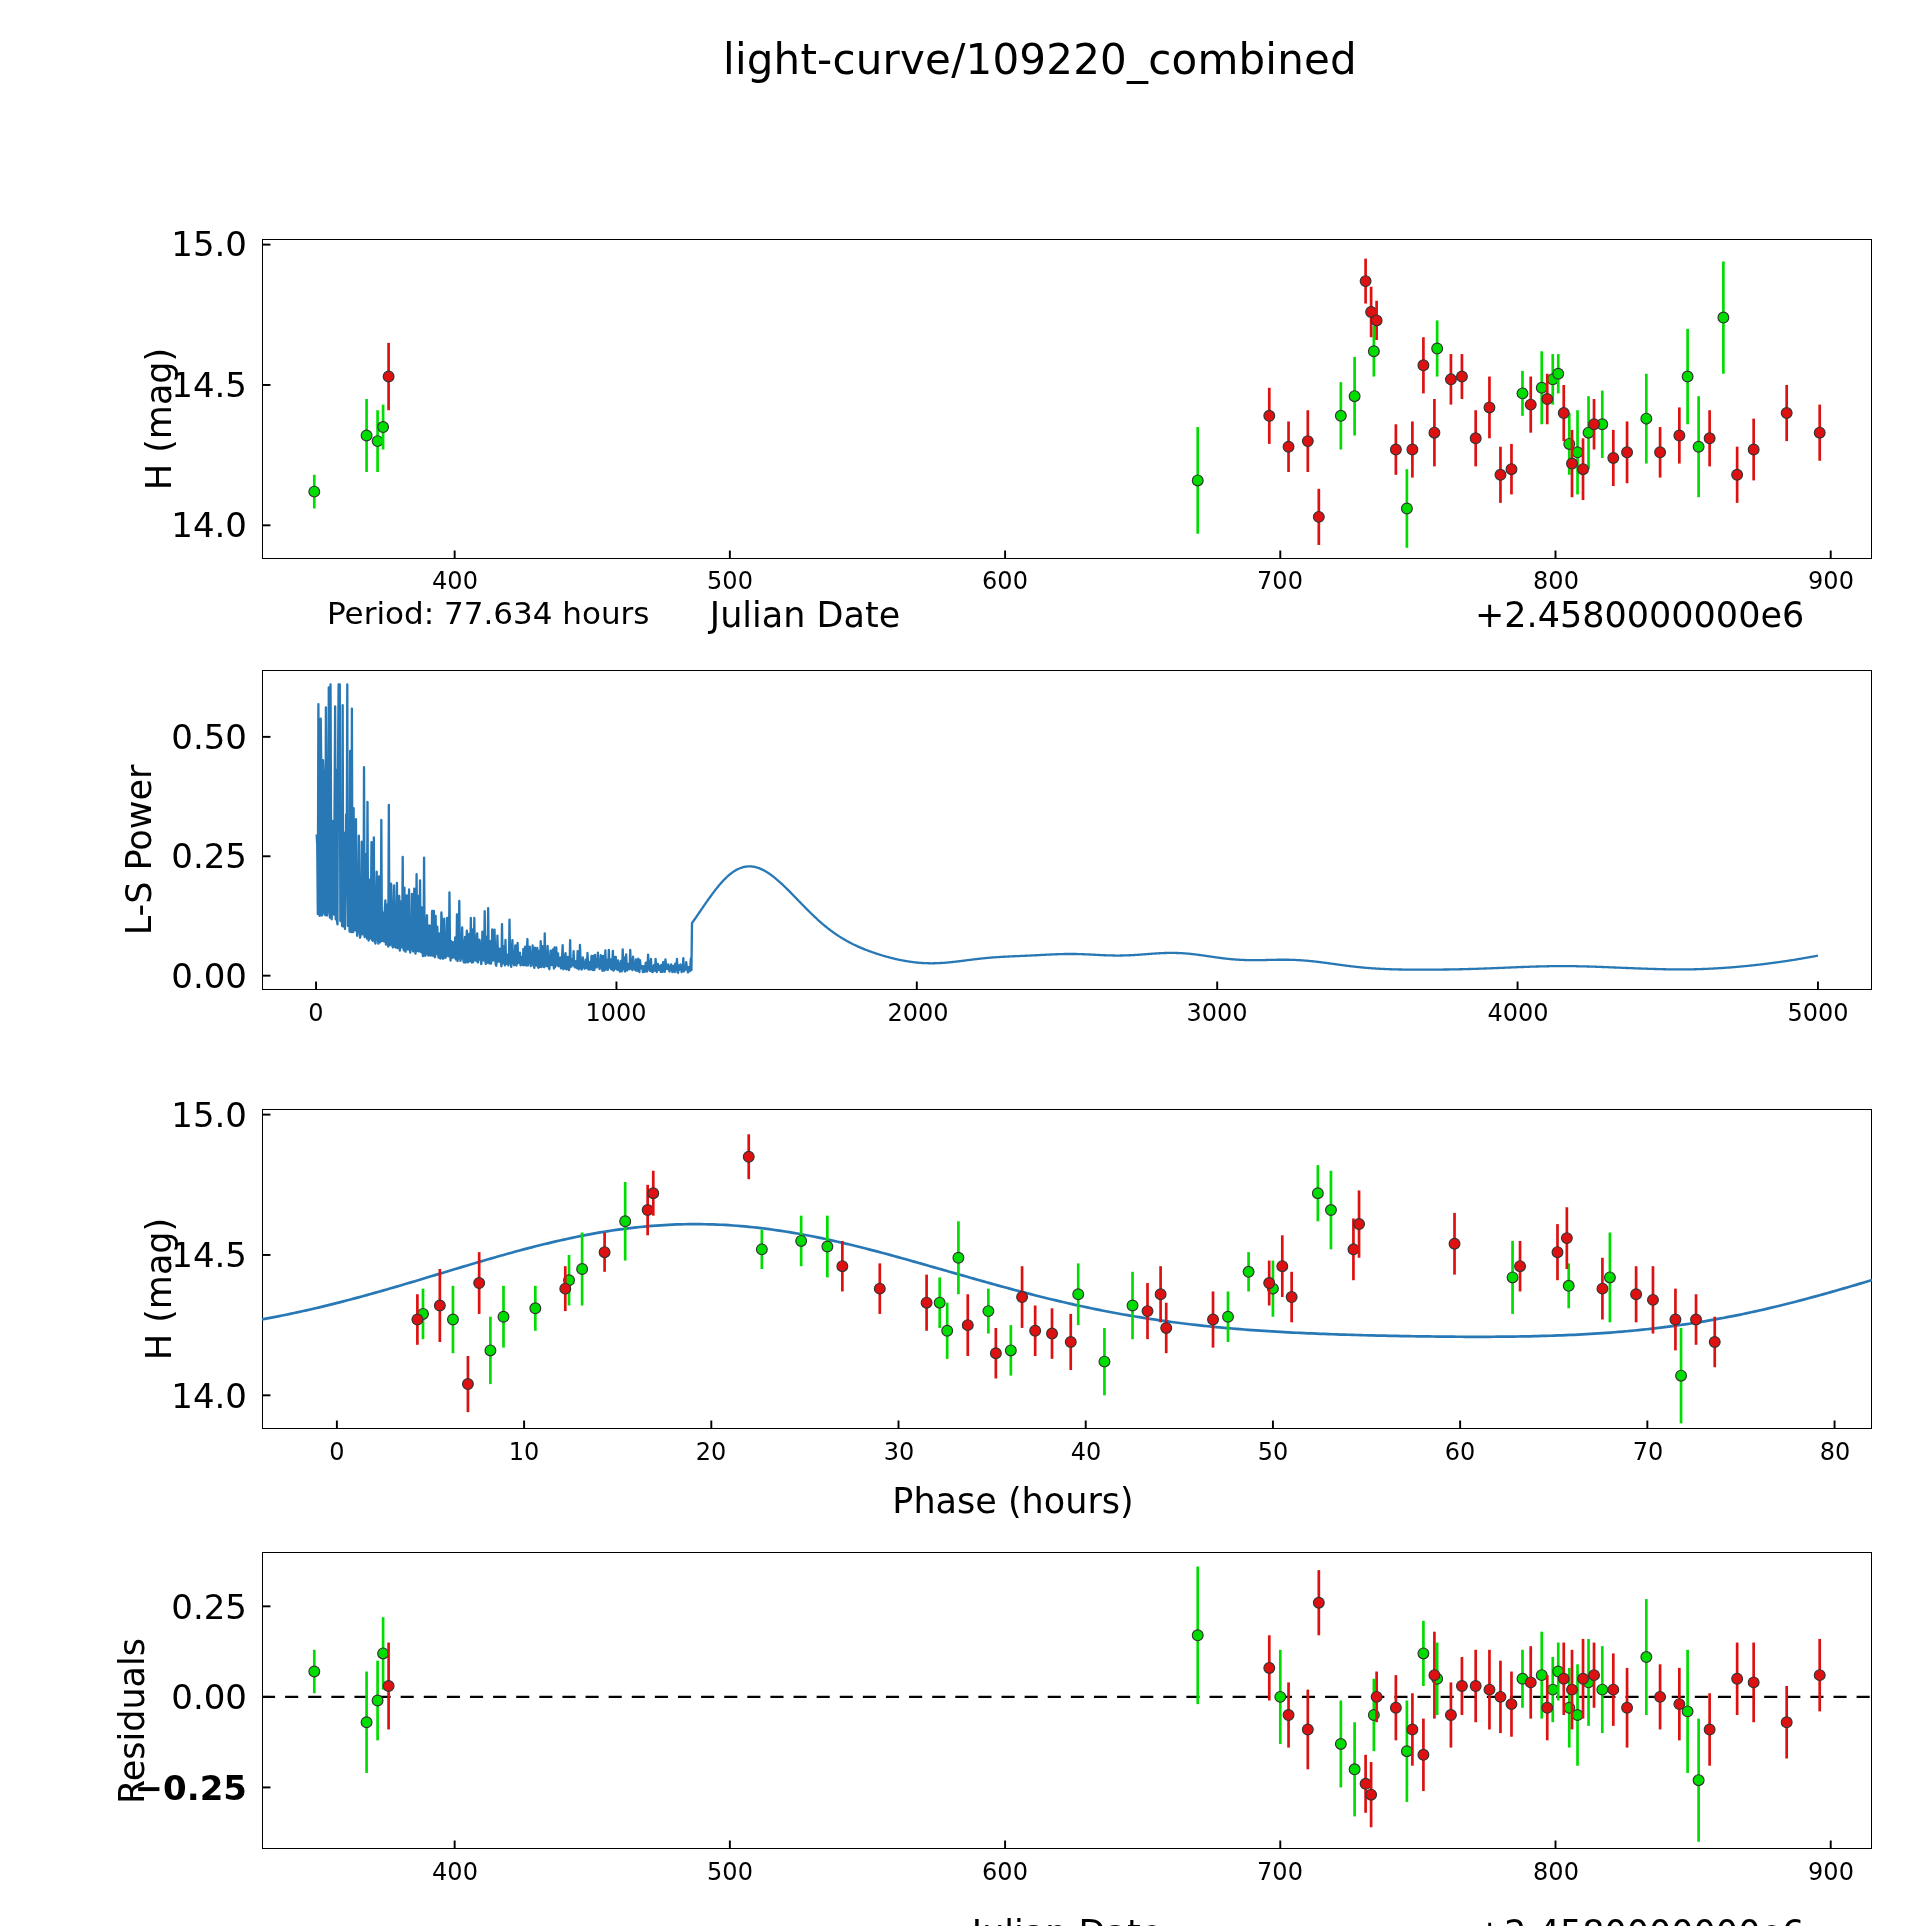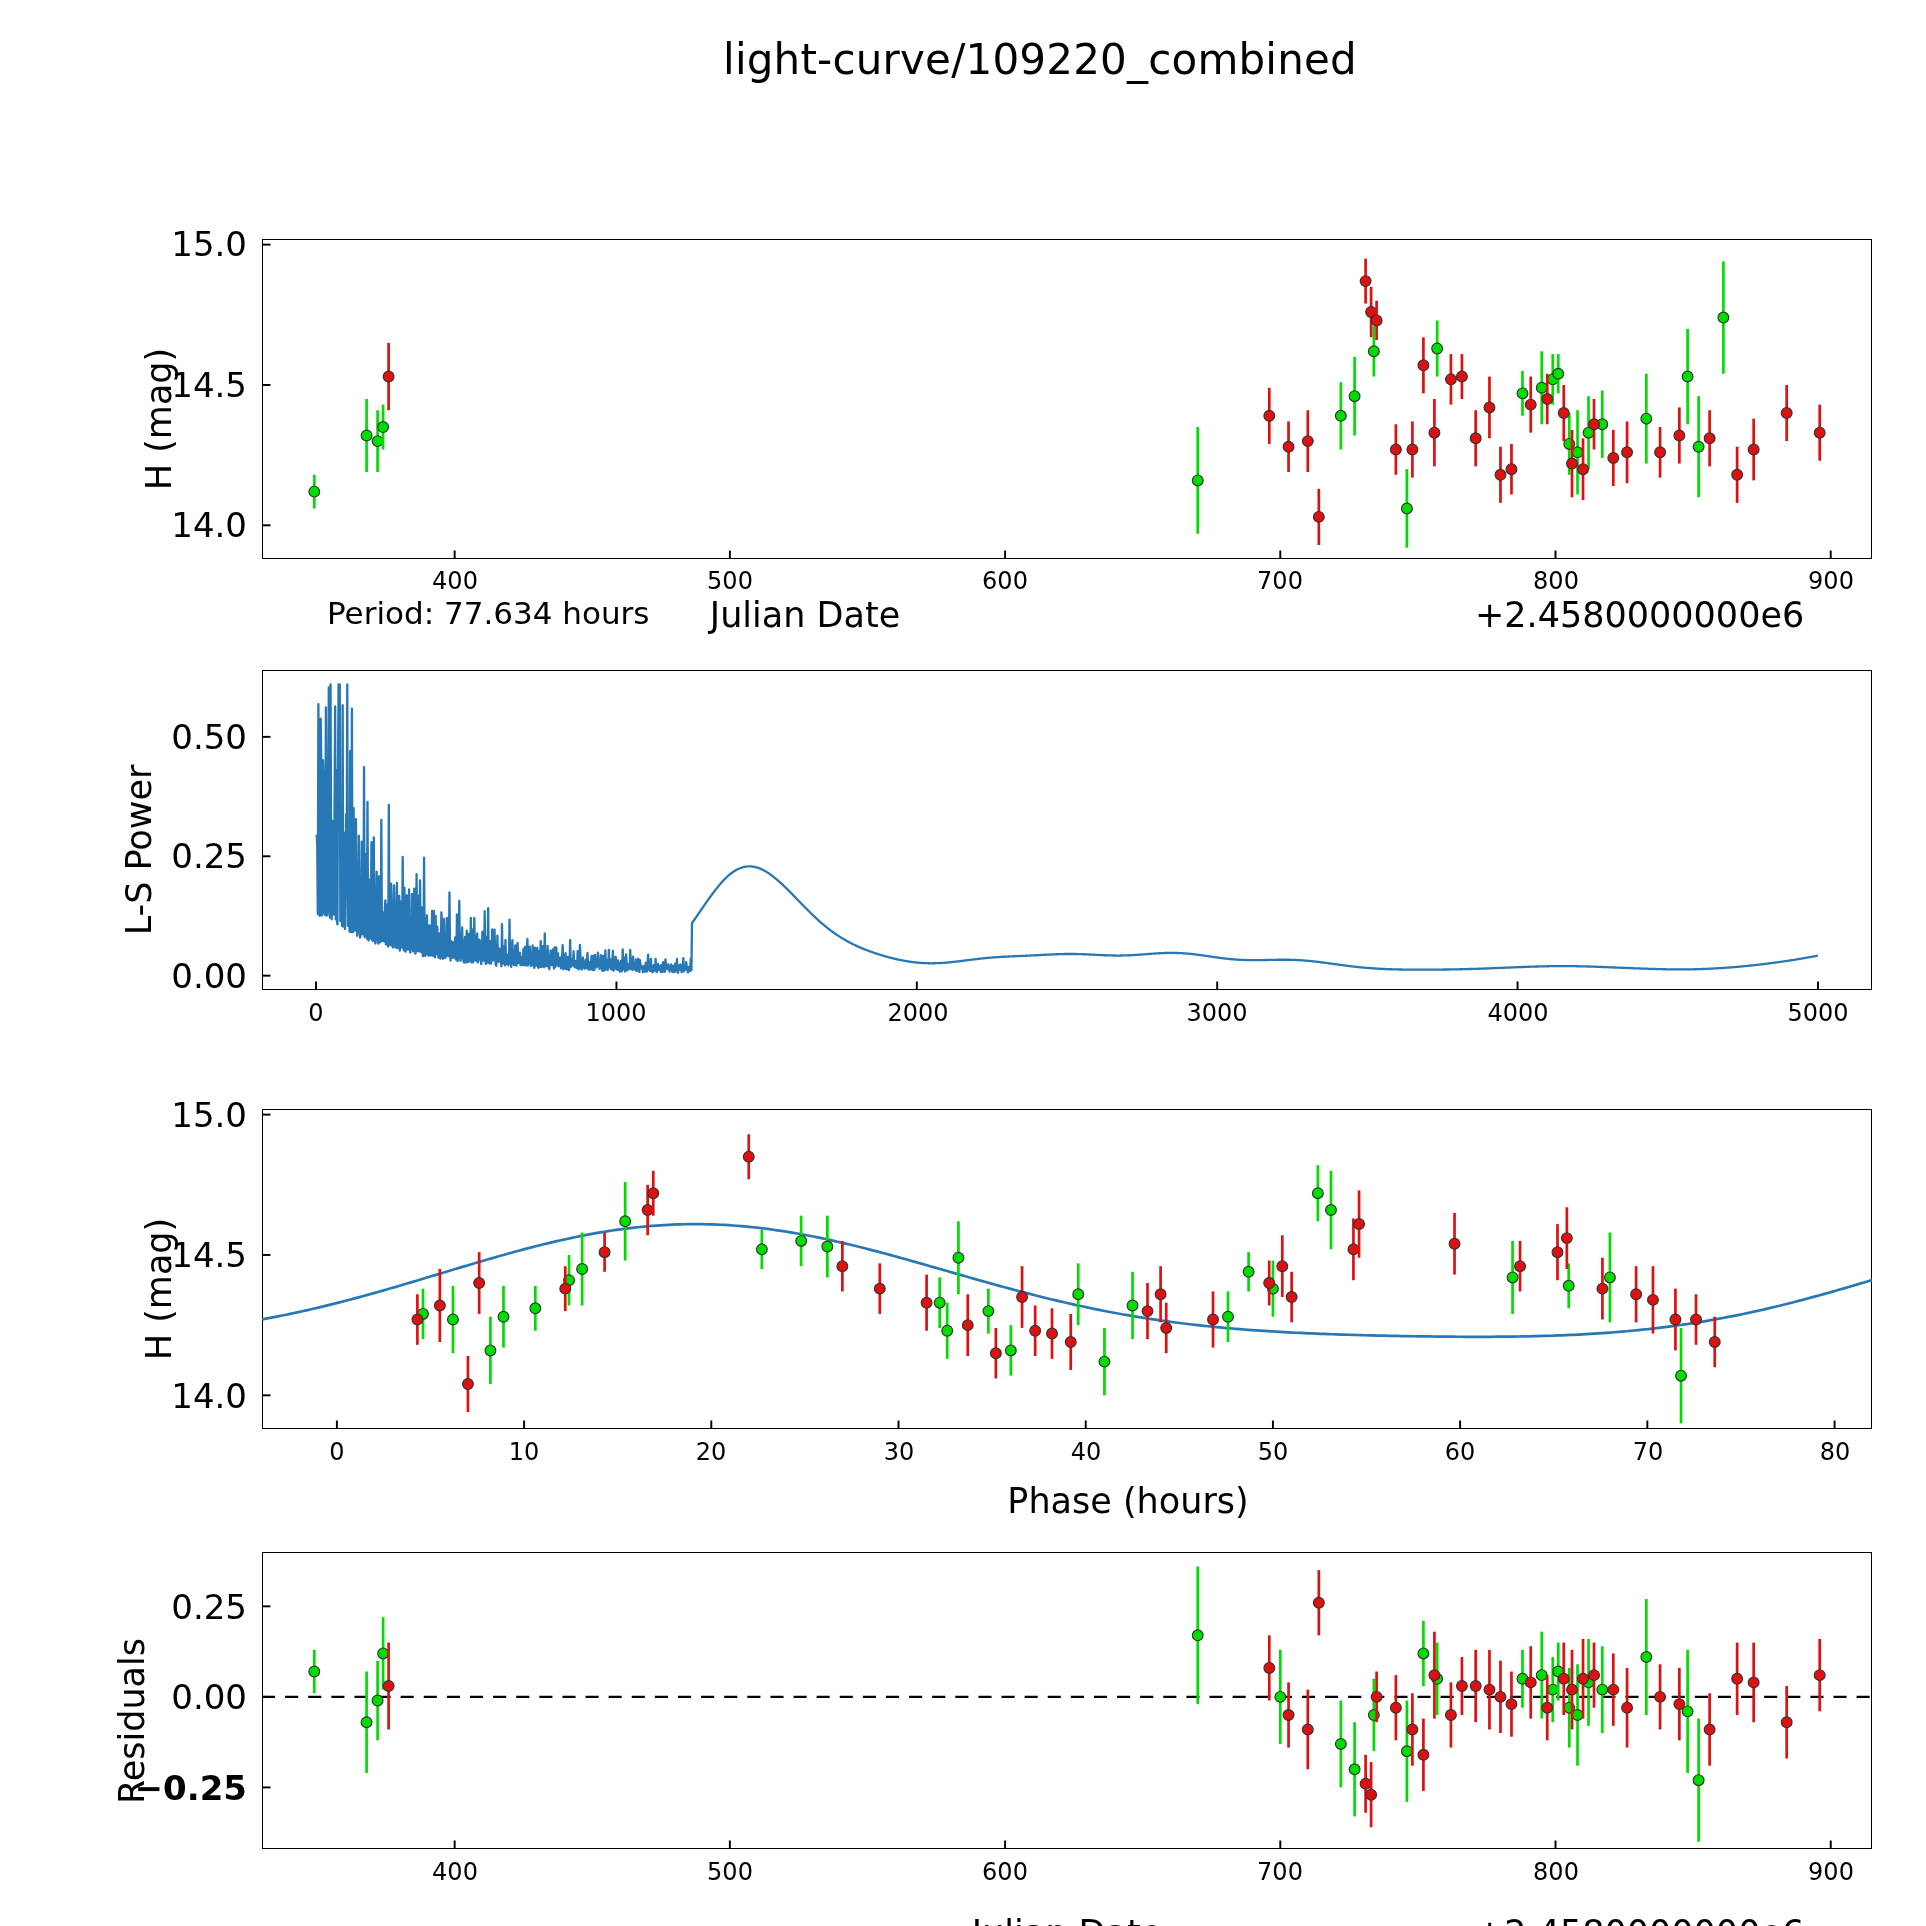--- a/index.html
+++ b/index.html
@@ -512,21 +512,21 @@
   </div>
 
   <div class="axis-label-y" id="ylab-lightcurve" style="left:-15.4px; top:399px; width:347px; text-align:center; transform: rotate(-90deg);">H (mag)</div>
   <div class="axis-label-x" id="xlab-lightcurve" style="left:805px; top:595px; transform:translateX(-50%);">Julian Date</div>
   <div class="left-note" id="period-note" style="left:327px; top:595px;">Period: 77.634 hours</div>
   <div class="corner-note" id="offset-note-1" style="left:1475px; top:595px;">+2.4580000000e6</div>
 
   <div class="axis-label-y" id="ylab-periodogram" style="left:-35px; top:830px; width:347px; text-align:center; transform: rotate(-90deg);">L-S Power</div>
 
   <div class="axis-label-y" id="ylab-phased" style="left:-15.4px; top:1269px; width:347px; text-align:center; transform: rotate(-90deg);">H (mag)</div>
-  <div class="axis-label-x" id="xlab-phased" style="left:1128px; top:1481px; transform:translateX(-50%);">Phase (hours)</div>
+  <div class="axis-label-x" id="xlab-phased" style="left:1013px; top:1481px; transform:translateX(-50%);">Phase (hours)</div>
 
   <div class="axis-label-y" id="ylab-residuals" style="left:-42px; top:1701px; width:347px; text-align:center; transform: rotate(-90deg);">Residuals</div>
   <div class="axis-label-x" id="xlab-residuals" style="left:1067px; top:1913px; transform:translateX(-50%);">Julian Date</div>
   <div class="corner-note" id="offset-note-2" style="left:1475px; top:1913px;">+2.4580000000e6</div>
 
   <div id="tick-layer">
       <div class="tick-label-x" style="left: 455px; top: 567px;">400</div>
       <div class="tick-label-x" style="left: 730px; top: 567px;">500</div>
       <div class="tick-label-x" style="left: 1005px; top: 567px;">600</div>
       <div class="tick-label-x" style="left: 1280px; top: 567px;">700</div>

